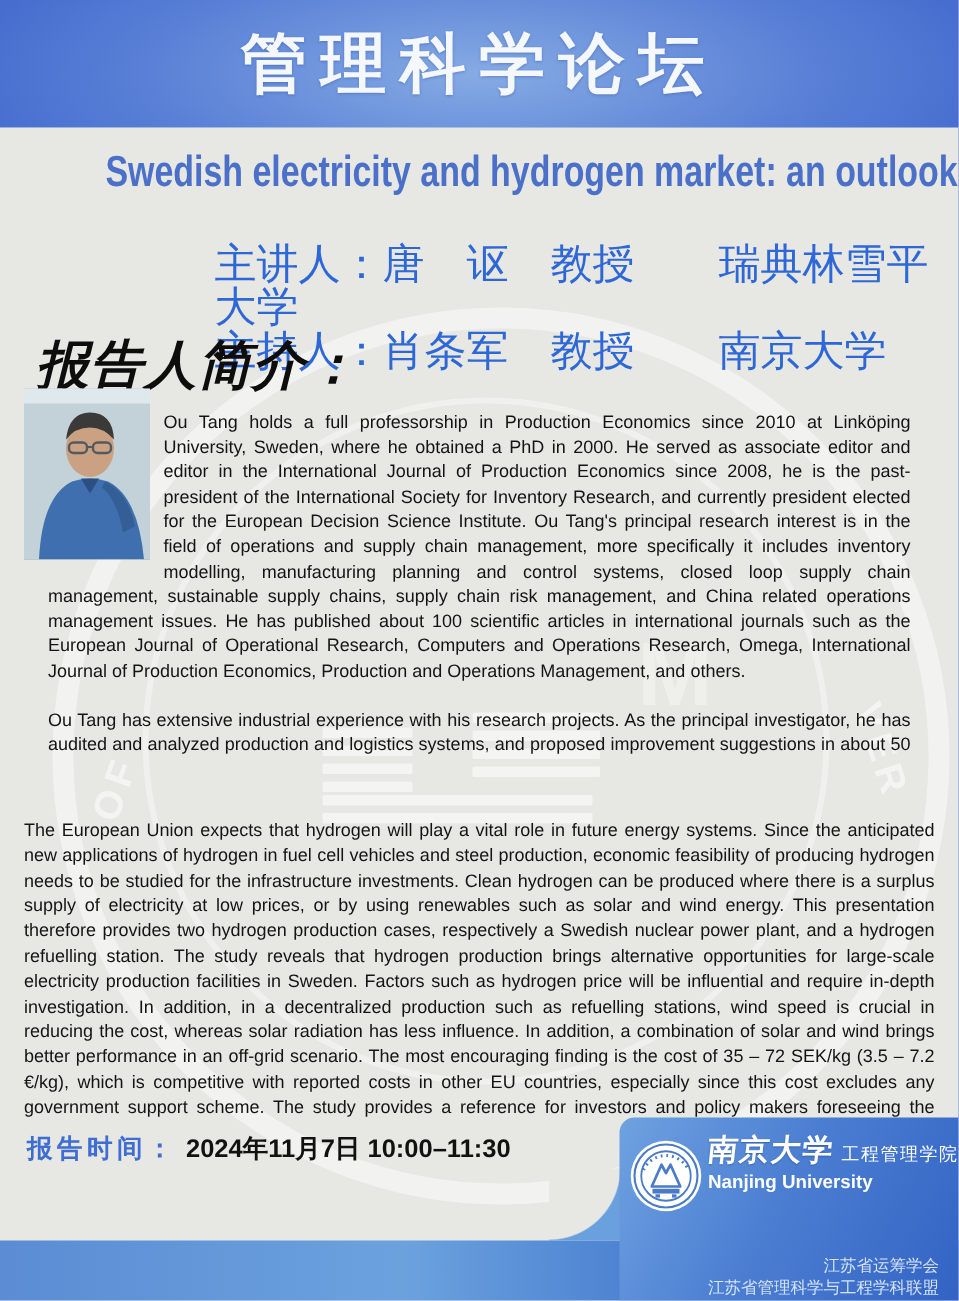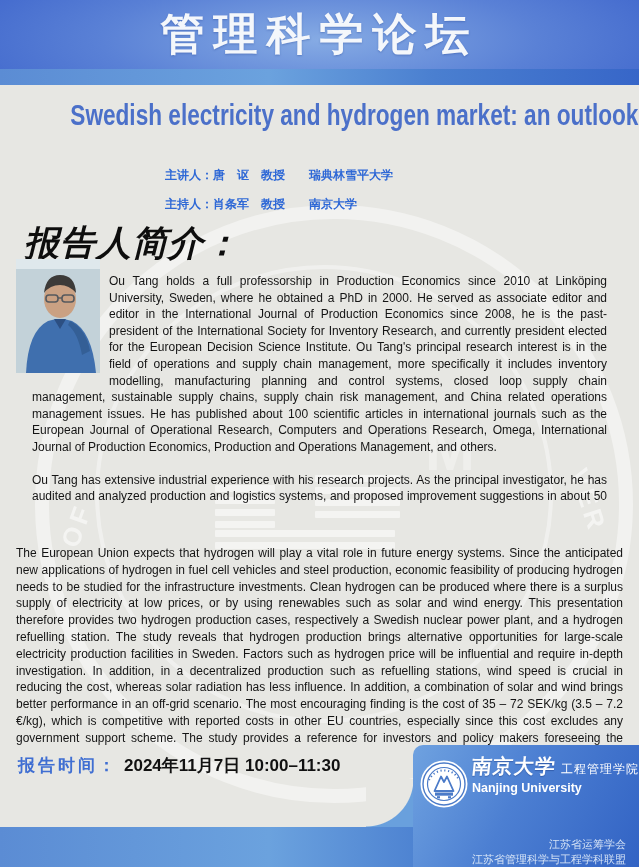--- a/index.html
+++ b/index.html
@@ -3,21 +3,21 @@
 <meta charset="utf-8">
 <style>
   html,body{margin:0;padding:0;}
   .poster{
     position:relative; width:639px; height:867px; overflow:hidden;
     font-family:"Liberation Sans", sans-serif;
     background:linear-gradient(90deg,#5b8cd4 0%,#6ba2de 42%,#4a7fd0 68%,#3766c8 100%);
   }
   
   .header{
-    position:absolute; top:0; left:0; right:0; height:69px;
+    position:absolute; top:0; left:0; right:0; height:85px;
     background:radial-gradient(ellipse 62% 150% at 50% 58%, #86abe4 0%, #5a81d6 55%, #3f66cc 100%);
     display:flex; align-items:center; justify-content:center;
   }
   .header-title{
     color:#f4f7fb; font-family:"DejaVu Serif", serif; font-weight:bold;
     font-size:44px; letter-spacing:9px; text-shadow:0 1px 2px rgba(30,60,140,.35);
   }
   
   .body-gray{
     position:absolute; top:85px; left:0; right:0; height:742px;
@@ -37,22 +37,22 @@
   .wm-bars{position:absolute; display:flex; flex-direction:column; gap:5px;}
   .wm-bars span{display:block; background:rgba(255,255,255,.55); height:7px; border-radius:1px;}
   .wm-letters{position:absolute; color:rgba(255,255,255,.55); font-weight:bold; font-size:26px; letter-spacing:4px;}
   
   .talk-title{
     position:absolute; top:99px; left:0; width:639px; text-align:center;
     font-size:29px; font-weight:bold; color:#4b70c9; white-space:nowrap;
     transform:scaleX(.78); transform-origin:50% 50%;
   }
   
-  .speakers{position:absolute; top:161px; left:143px; color:#2e68d6; font-weight:bold;
-    font-size:12px; line-height:29px;margin-left:22px;}
+  .speakers{position:absolute; top:161px; left:143px; color:#2e68d6; font-weight:normal;
+    font-size:28px; line-height:29px;}
   
   .sec-heading{position:absolute; left:24px; color:#0d0d0d; font-weight:bold; font-size:35px; letter-spacing:1px;font-style:italic;}
   .h-bio{top:220px;}
   .h-abs{top:508px;}
   
   .bio{position:absolute; top:257px; left:16px; width:607px; height:251px; overflow:hidden;
     font-size:12px; line-height:16.6px; color:#141414; text-align:justify;}
   .bio p{margin:16px;}
   .photo{
     float:left; width:84px; height:114px; margin:2px 9px 14px 0;

